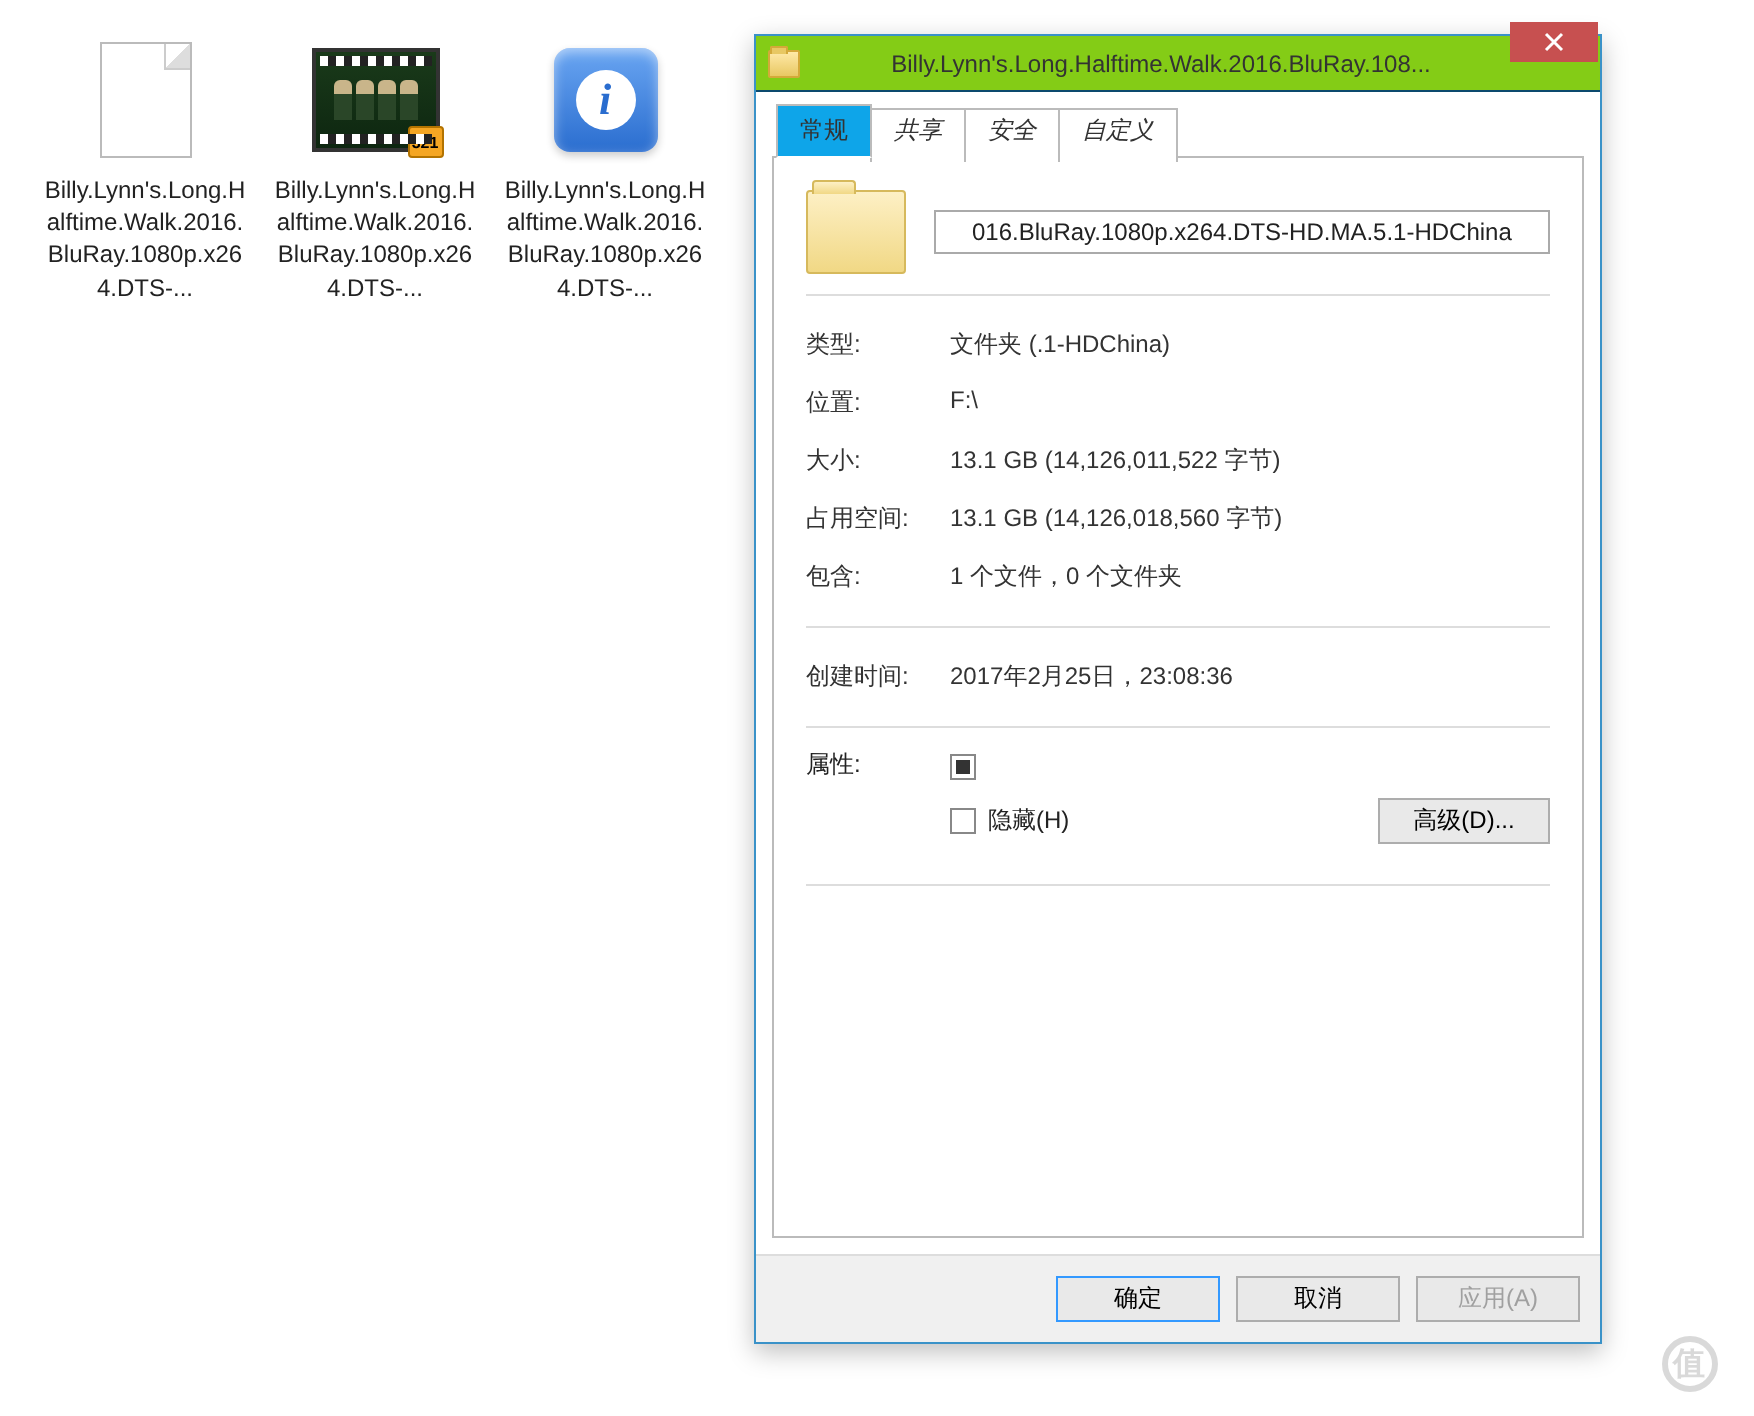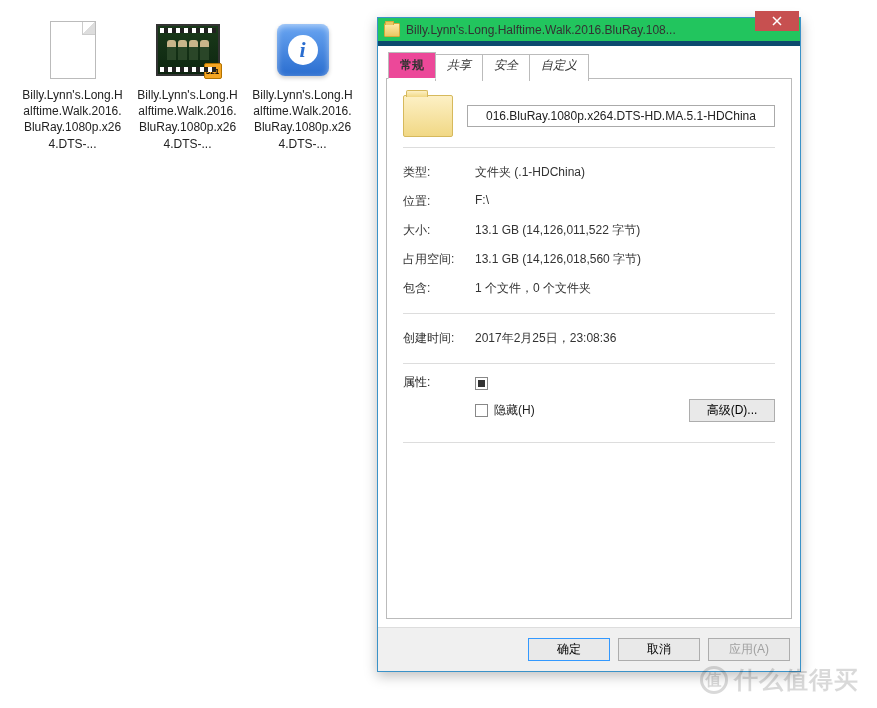--- a/index.html
+++ b/index.html
@@ -120,25 +120,26 @@
       position: absolute;
       left: 377px;
       top: 17px;
       width: 424px;
       background: #fff;
       border: 1px solid #3a92c8;
       box-shadow: 0 4px 12px rgba(0,0,0,0.25);
     }
     .titlebar {
       height: 28px;
-      background: #22c55e;
-      display: flex;
-      align-items: center;
-      border-bottom: 5px solid #0c4a6e;
+      background: #84cc16;
+      display: flex;
+      align-items: center;
+      border-bottom: 1px solid #0c4a6e;
       padding-left: 6px;
+      text-align: center;
     }
     .titlebar-icon {
       width: 16px; height: 14px;
       background: linear-gradient(180deg, #ffe9a8 0%, #e8c863 100%);
       border: 1px solid #d4a93a;
       border-radius: 1px;
       position: relative;
       margin-right: 6px;
     }
     .titlebar-icon::before {
@@ -192,23 +193,22 @@
       background: #fff;
       font-size: 12px;
       position: relative;
       margin-right: -1px;
       cursor: pointer;
       z-index:1;
       color:#333;
     }
     .tab.active {
       z-index: 2;
-      background:#ec4899;
+      background:#0ea5e9;
       border-bottom: 1px solid #fff;
-      font-weight: bold;
     }
     .tab:not(.active) {
       background: #fff;
       top: 2px;
       padding-top: 2px;
       padding-bottom: 3px;
       font-style: italic;
     }
 
     .panel {
@@ -434,14 +434,13 @@
   <div class="footer">
     <button class="btn primary">确定</button>
     <button class="btn">取消</button>
     <button class="btn disabled">应用(A)</button>
   </div>
 </div>
 
 <div class="watermark">
   <span class="wm-ico">值</span>
 
-  <span>什么值得买</span>
 </div>
 
 </body></html>

